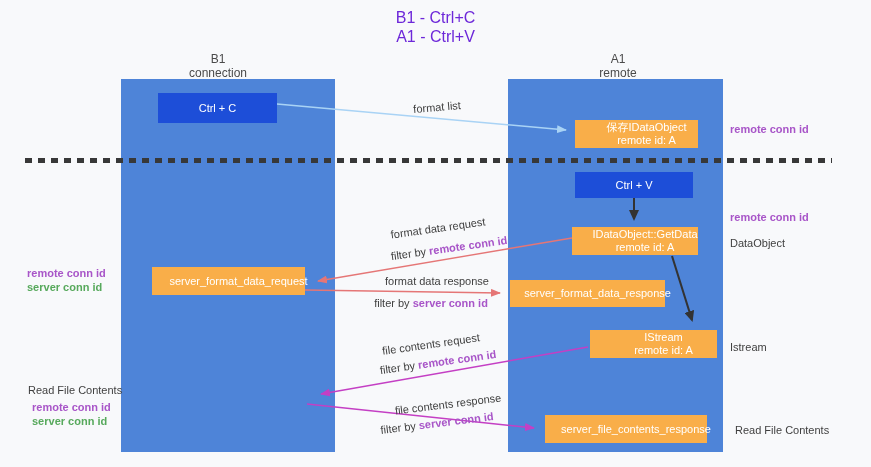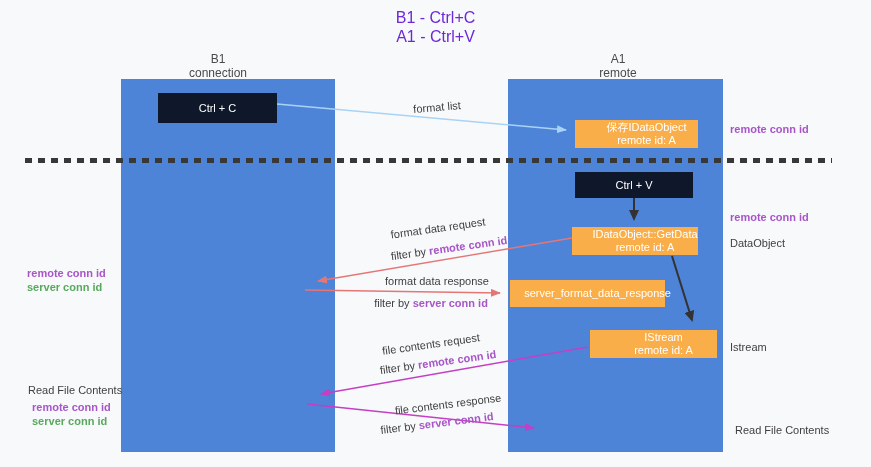--- a/index.html
+++ b/index.html
@@ -36,21 +36,21 @@
     background: repeating-linear-gradient(90deg, #383838 0 7px, transparent 7px 13px);
   }
 
   svg.arrows { position:absolute; left:0; top:0; z-index:2; pointer-events:none; }
 
   .node {
     position:absolute; z-index:3; display:flex; flex-direction:column;
     align-items:center; justify-content:center; text-align:center;
     color:#ffffff; font-size:11px; line-height:13px;
   }
-  .node.green  { background:#0f172a; }
+  .node.green  { background:#1d4ed8; }
   .node.orange { background:#f9ae49;padding-left:20px; }
 
   .edge-label {
     position:absolute; z-index:3; white-space:nowrap;
     font-size:11px; color:#3f3f3f; transform-origin:center;
   }
   .edge-label .conn { color:#a855c8; font-weight:bold; }
 
   .side-label { position:absolute; z-index:3; white-space:nowrap; font-size:11px; color:#3f3f3f; }
   .side-label.purple { color:#a855c8; font-weight:bold; }
@@ -117,31 +117,37 @@
 
   <div class="node green" style="left:575px; top:172px; width:118px; height:26px;">
     <span>Ctrl + V</span>
   </div>
 
   <div class="node orange" style="left:572px; top:227px; width:126px; height:28px;text-align:right;">
     <span>IDataObject::GetData</span>
     <span>remote id: A</span>
   </div>
 
+  <div class="node orange" style="left:152px; top:267px; width:153px; height:28px;">
+    <span>server_format_data_request</span>
+  </div>
 
   <div class="node orange" style="left:510px; top:280px; width:155px; height:27px;">
     <span>server_format_data_response</span>
   </div>
 
   <div class="node orange" style="left:590px; top:330px; width:127px; height:28px;">
     <span>IStream</span>
     <span>remote id: A</span>
   </div>
 
 
+  <div class="node orange" style="left:545px; top:415px; width:162px; height:28px;">
+    <span>server_file_contents_response</span>
+  </div>
 
   <div class="edge-label" style="left:437px; top:101px; transform:translateX(-50%) rotate(-5deg);">
     <span>format list</span>
   </div>
 
   <div class="edge-label" style="left:438px; top:222px; transform:translateX(-50%) rotate(-8deg);">
     <span>format data request</span>
   </div>
   <div class="edge-label" style="left:449px; top:242px; transform:translateX(-50%) rotate(-8deg);">
     <span>filter by</span>

